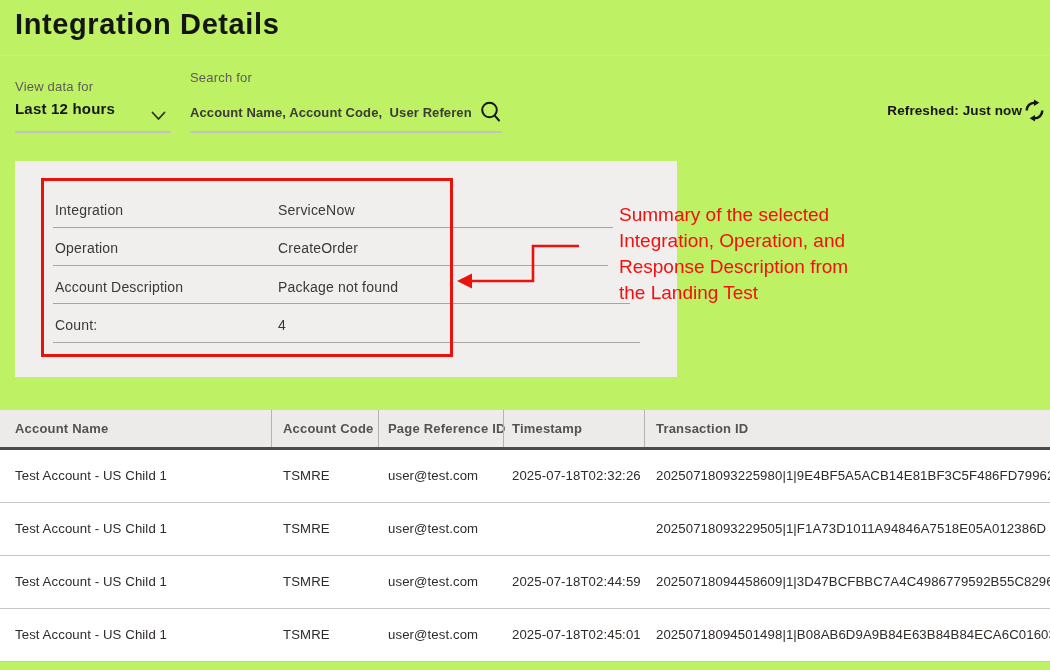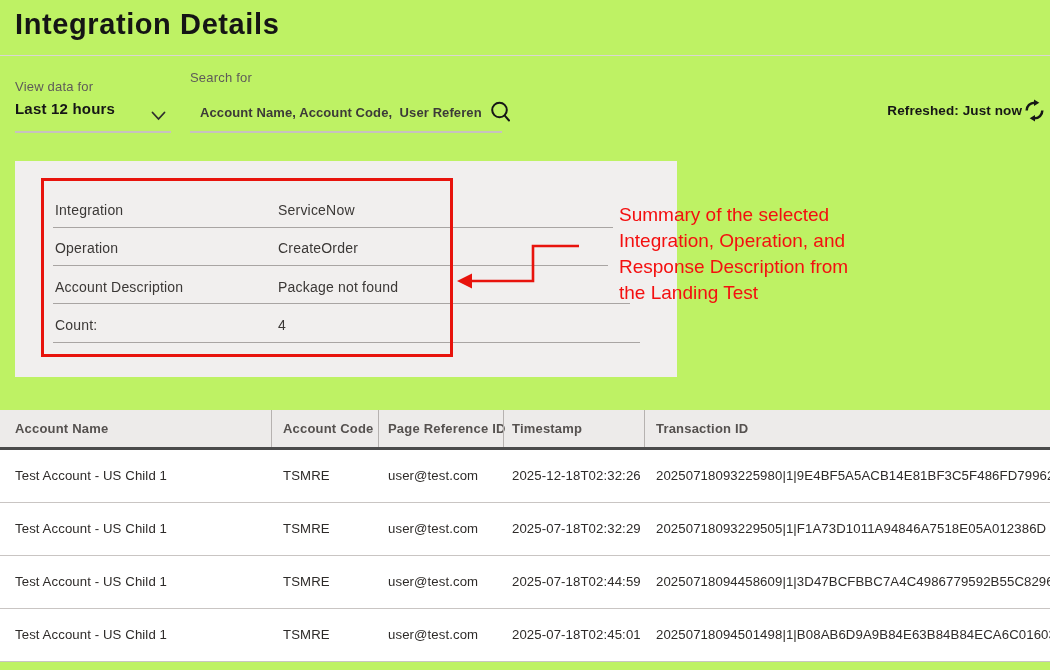--- a/index.html
+++ b/index.html
@@ -30,21 +30,21 @@
   .search-label   { left: 190px; top: 70px; }
 
   .viewdata-value {
     position: absolute; left: 15px; top: 100px; width: 156px; height: 26px;
     font-size: 15px; font-weight: 700; color: #161616; letter-spacing: 0.2px;
     cursor: pointer;
   }
   .viewdata-chevron { position: absolute; left: 136px; top: 7px; }
 
   .search-box {
-    position: absolute; left: 200px; top: 98px; width: 312px; height: 28px; text-decoration: underline;
+    position: absolute; left: 190px; top: 98px; width: 312px; height: 28px; text-decoration: underline;
   }
   .search-input {
     position: absolute; left: 0; top: 0; width: 298px; height: 28px;
     border: none; outline: none; background: transparent;
     font-family: "Liberation Sans", sans-serif;
     font-size: 13px; font-weight: 700; color: #3c3a38; letter-spacing: 0.1px;
     white-space: pre; overflow: hidden; text-overflow: clip;
   }
   .search-icon { position: absolute; left: 290px; top: 2px; cursor: pointer; }
 
@@ -202,28 +202,27 @@
     <div class="th-divider dv2"></div>
     <div class="th-cell c3">Timestamp</div>
     <div class="th-divider dv3"></div>
     <div class="th-cell c4">Transaction ID</div>
   </div>
 
   <div class="table-row tr0">
     <div class="td-cell c0">Test Account - US Child 1</div>
     <div class="td-cell c1">TSMRE</div>
     <div class="td-cell c2">user@test.com</div>
-    <div class="td-cell c3">2025-12-18T02:32:26</div>
+    <div class="td-cell c3">2025-07-18T02:32:26</div>
     <div class="td-cell c4">20250718093225980|1|9E4BF5A5ACB14E81BF3C5F486FD79962</div>
   </div>
   <div class="table-row tr1">
     <div class="td-cell c0">Test Account - US Child 1</div>
     <div class="td-cell c1">TSMRE</div>
     <div class="td-cell c2">user@test.com</div>
-    <div class="td-cell c3">2025-07-18T02:32:29</div>
     <div class="td-cell c4">20250718093229505|1|F1A73D1011A94846A7518E05A012386D</div>
   </div>
   <div class="table-row tr2">
     <div class="td-cell c0">Test Account - US Child 1</div>
     <div class="td-cell c1">TSMRE</div>
     <div class="td-cell c2">user@test.com</div>
     <div class="td-cell c3">2025-07-18T02:44:59</div>
     <div class="td-cell c4">20250718094458609|1|3D47BCFBBC7A4C4986779592B55C8296</div>
   </div>
   <div class="table-row tr3">

